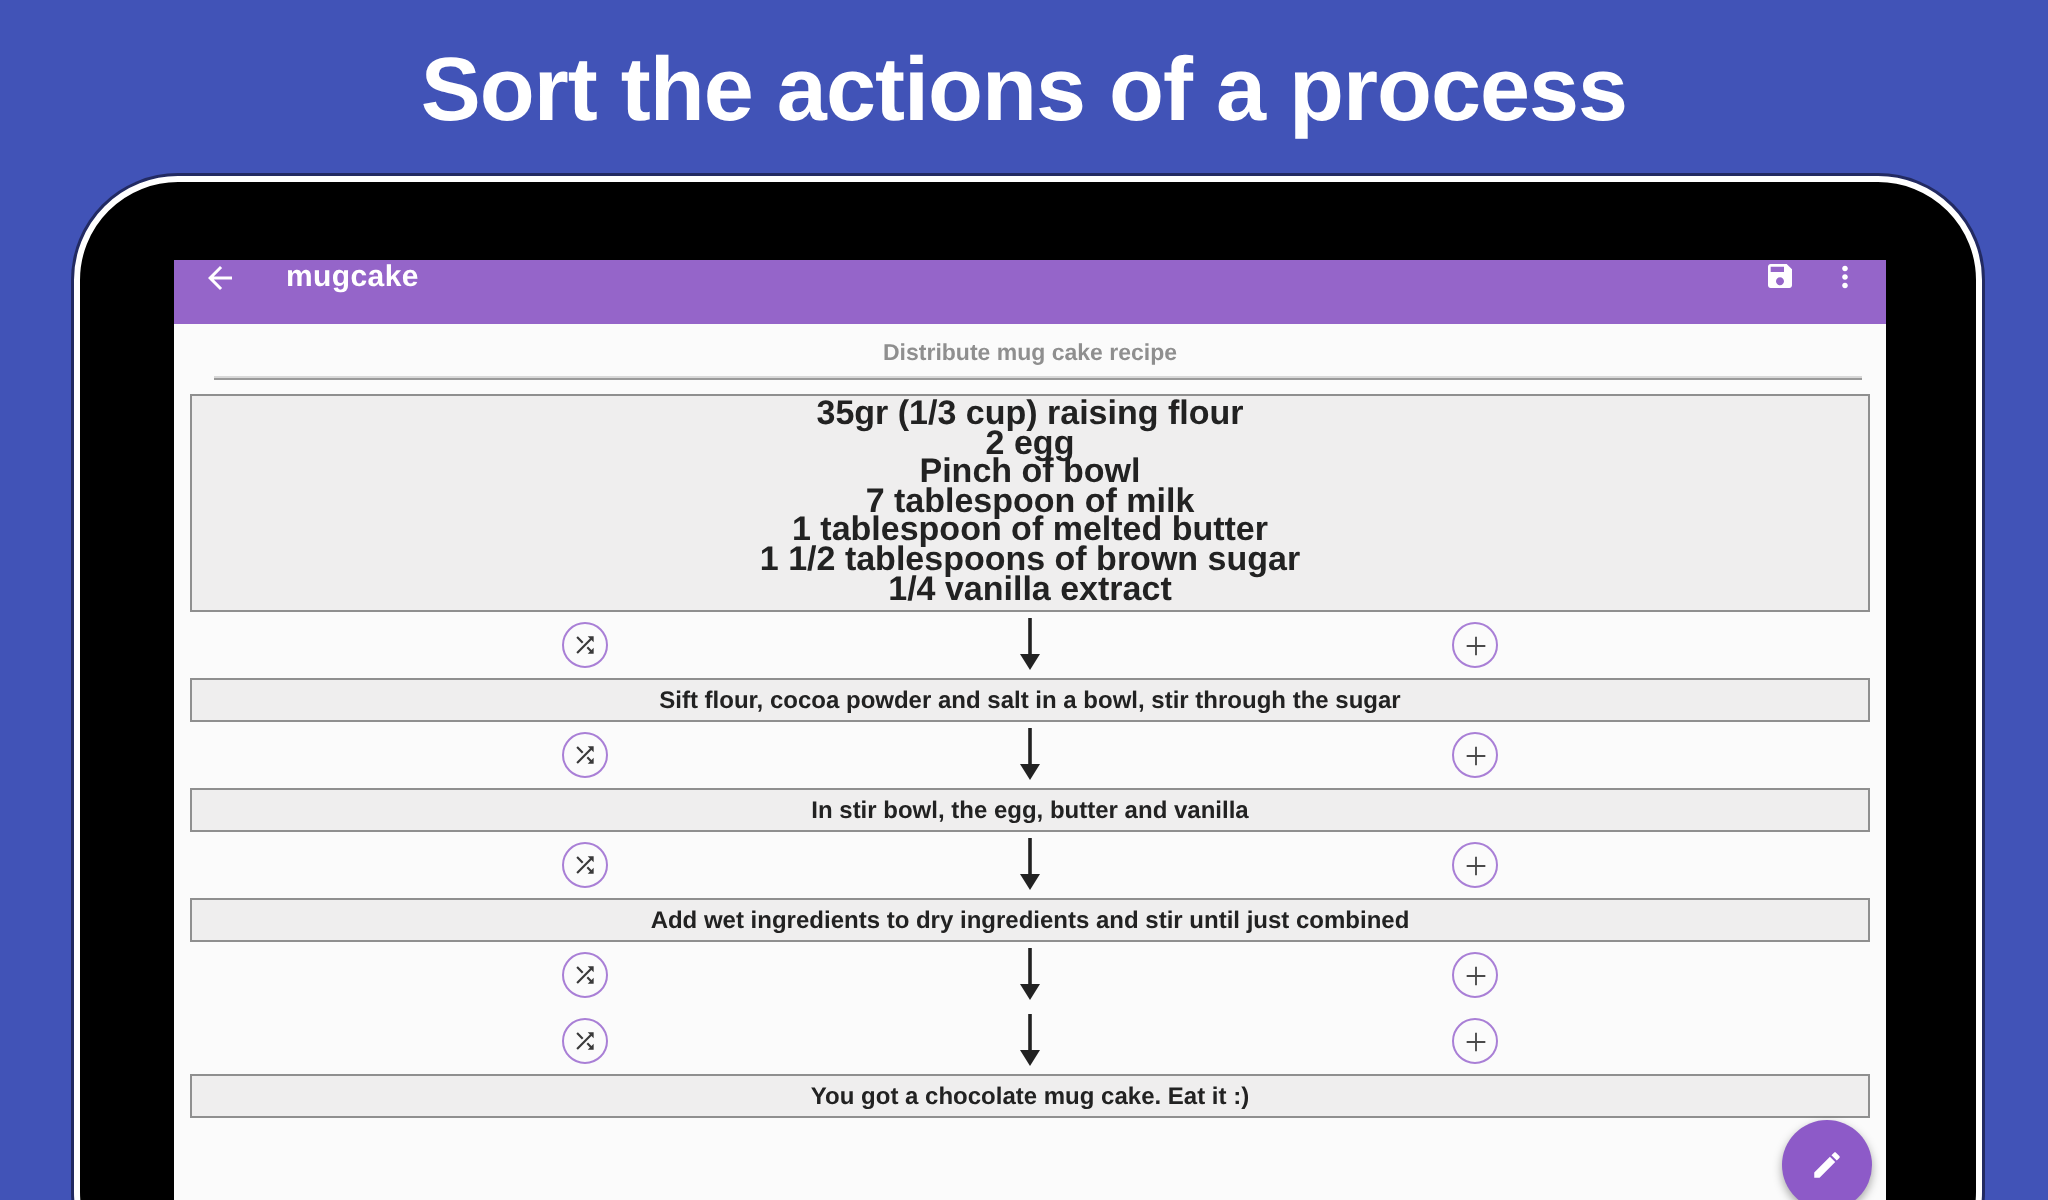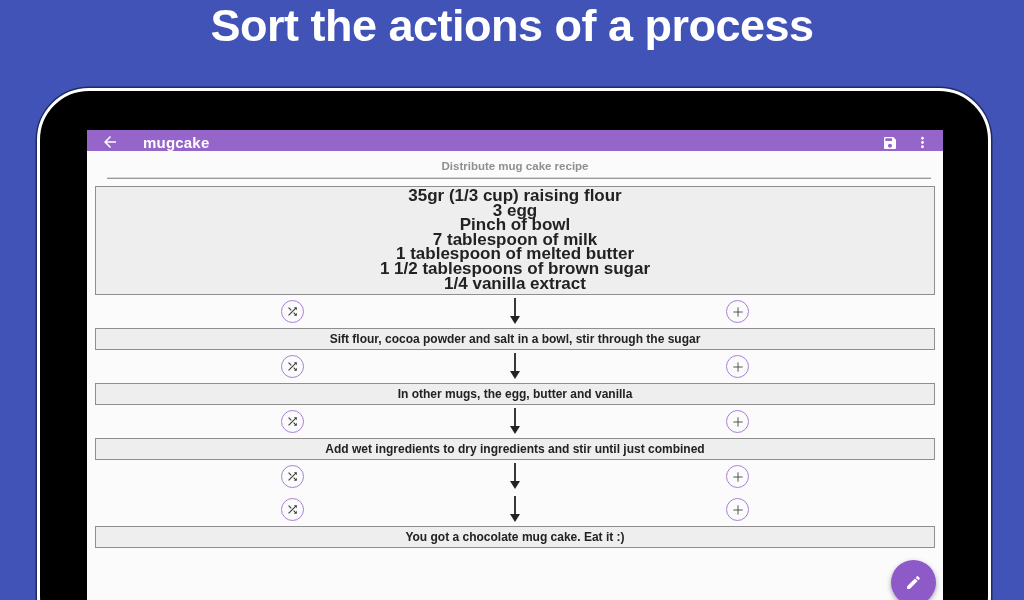--- a/index.html
+++ b/index.html
@@ -6,21 +6,21 @@
   html, body { width: 1024px; height: 600px; overflow: hidden; }
   body {
     font-family: "Liberation Sans", "DejaVu Sans", sans-serif;
     background: var(--background, #4153b7);
     position: relative;
   }
 
   
   .hero-title {
     position: absolute;
-    top: 0; left: 0; right: 0;
+    top: 19px; left: 0; right: 0;
     text-align: center;
     color: #ffffff;
     font-size: 45px;
     font-weight: bold;
     letter-spacing: -0.5px;
   }
 
   
   .tablet {
     position: absolute;
@@ -34,24 +34,24 @@
   .screen {
     position: absolute;
     left: 47px; top: 39px;
     width: 856px; height: 500px;
     background: var(--screen_bg, #fbfbfb);
     overflow: hidden;
   }
 
   
   .appbar {
-    height: 21px;
+    height: 32px;
     background: var(--appbar, #9565c9);
     display: flex;
-    align-items: flex-end;
+    align-items: flex-start;
     padding: 0 12px 0 14px;
     color: #ffffff;
   }
   .icon-btn {
     display: inline-flex;
     align-items: center;
     justify-content: center;
     cursor: pointer;
   }
   .appbar-title {
@@ -166,21 +166,21 @@
               <path fill="#ffffff" d="M12 8c1.1 0 2-.9 2-2s-.9-2-2-2-2 .9-2 2 .9 2 2 2zm0 2c-1.1 0-2 .9-2 2s.9 2 2 2 2-.9 2-2-.9-2-2-2zm0 6c-1.1 0-2 .9-2 2s.9 2 2 2 2-.9 2-2-.9-2-2-2z"></path>
             </svg>
         </span>
       </div>
 
       <div class="recipe-header">Distribute mug cake recipe</div>
       <div class="divider"></div>
 
       <div class="box ingredients">
         <div>35gr (1/3 cup) raising flour</div>
-        <div>3 egg</div>
+        <div>2 egg</div>
         <div>Pinch of bowl</div>
         <div>7 tablespoon of milk</div>
         <div>1 tablespoon of melted butter</div>
         <div>1 1/2 tablespoons of brown sugar</div>
         <div>1/4 vanilla extract</div>
       </div>
 
       <div class="connector">
         <span class="circle-btn shuffle">
           <svg width="13" height="13" viewBox="0 0 24 24">
@@ -214,21 +214,21 @@
               <polygon points="2,18 12,18 7,26" fill="#222"></polygon>
             </svg>
         </span>
         <span class="circle-btn plus">
           <svg width="14" height="14" viewBox="0 0 24 24">
               <path fill="none" stroke="#4a4a4a" stroke-width="1.6" d="M12 4v16M4 12h16"></path>
             </svg>
         </span>
       </div>
 
-      <div class="box step">In other mugs, the egg, butter and vanilla</div>
+      <div class="box step">In stir bowl, the egg, butter and vanilla</div>
 
       <div class="connector">
         <span class="circle-btn shuffle">
           <svg width="13" height="13" viewBox="0 0 24 24">
               <path fill="#3a3a3a" d="M14.83,13.41L13.42,14.82L16.55,17.95L14.5,20H20V14.5L17.96,16.54L14.83,13.41M14.5,4L16.54,6.04L4,18.59L5.41,20L17.96,7.46L20,9.5V4M10.59,9.17L5.41,4L4,5.41L9.17,10.58L10.59,9.17Z"></path>
             </svg>
         </span>
         <span class="down-arrow">
           <svg width="14" height="27" viewBox="0 0 14 27">
               <line x1="7" y1="0" x2="7" y2="19" stroke="#222" stroke-width="1.8"></line>

